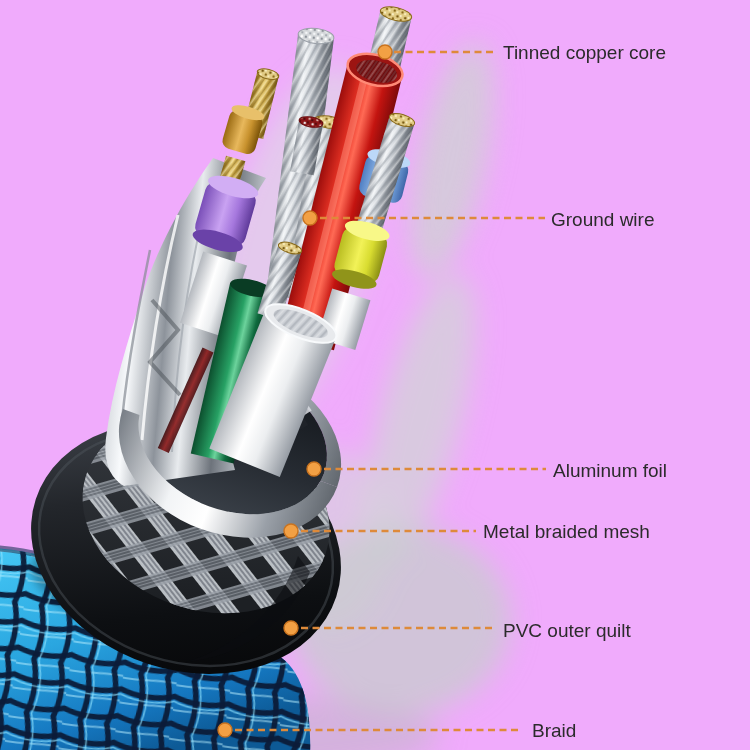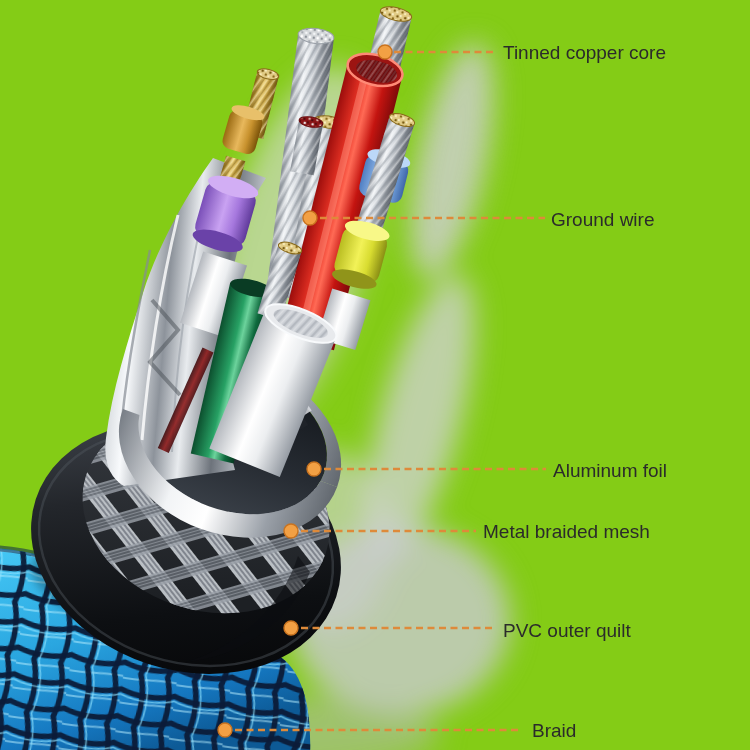--- a/index.html
+++ b/index.html
@@ -1,16 +1,16 @@
 <!DOCTYPE html>
 <html><head>
 <meta charset="utf-8">
 <style>
   html,body{margin:0;padding:0;background:#fff;}
-  .stage{position:relative;width:750px;height:750px;background:#84cc16;overflow:hidden;
+  .stage{position:relative;width:750px;height:750px;background:#f0abfc;overflow:hidden;
          font-family:"Liberation Sans",sans-serif;}
   .stage svg{position:absolute;left:0;top:0;}
   .leader{stroke-width:2.4;stroke-dasharray:7 4.5;fill:none;}
   .dot{stroke:#c9731f;stroke-width:1.4;}
   .lbl{font-family:"Liberation Sans",sans-serif;font-size:19px;fill:#2b2b2b;}
 </style>
 </head>
 <body>
 
 <div class="stage">

